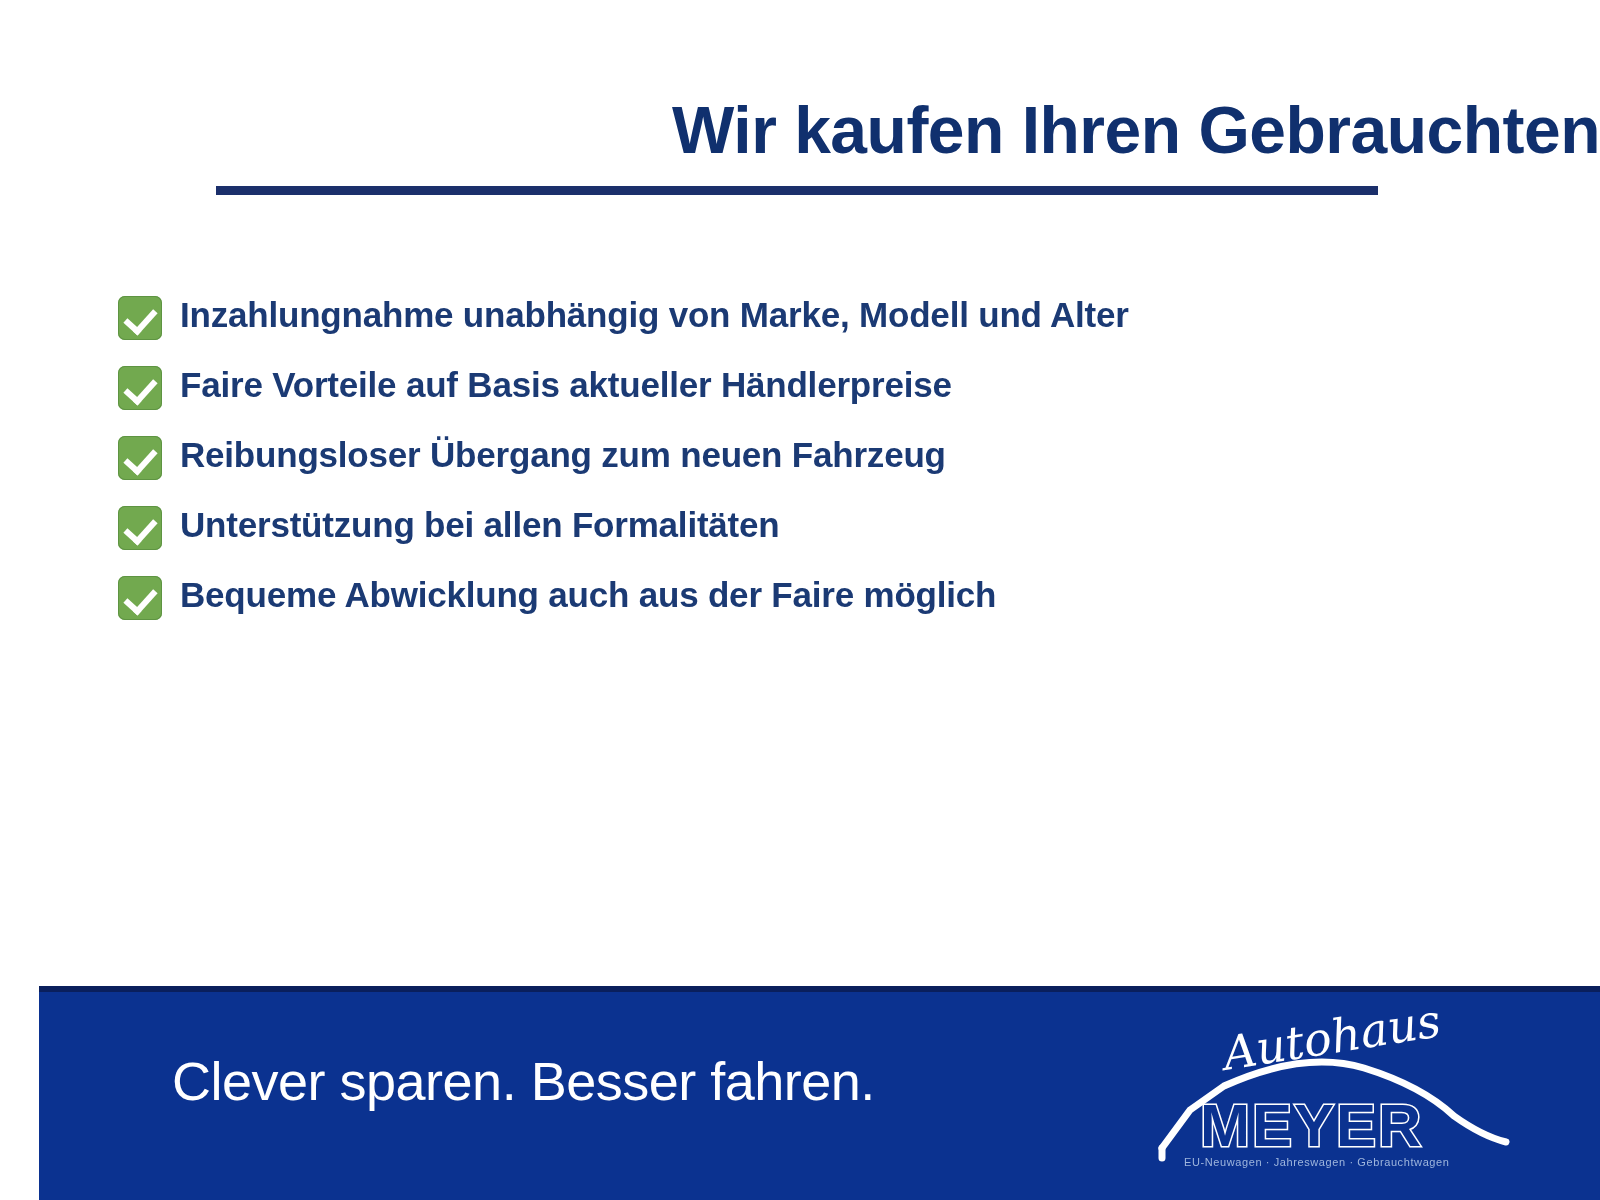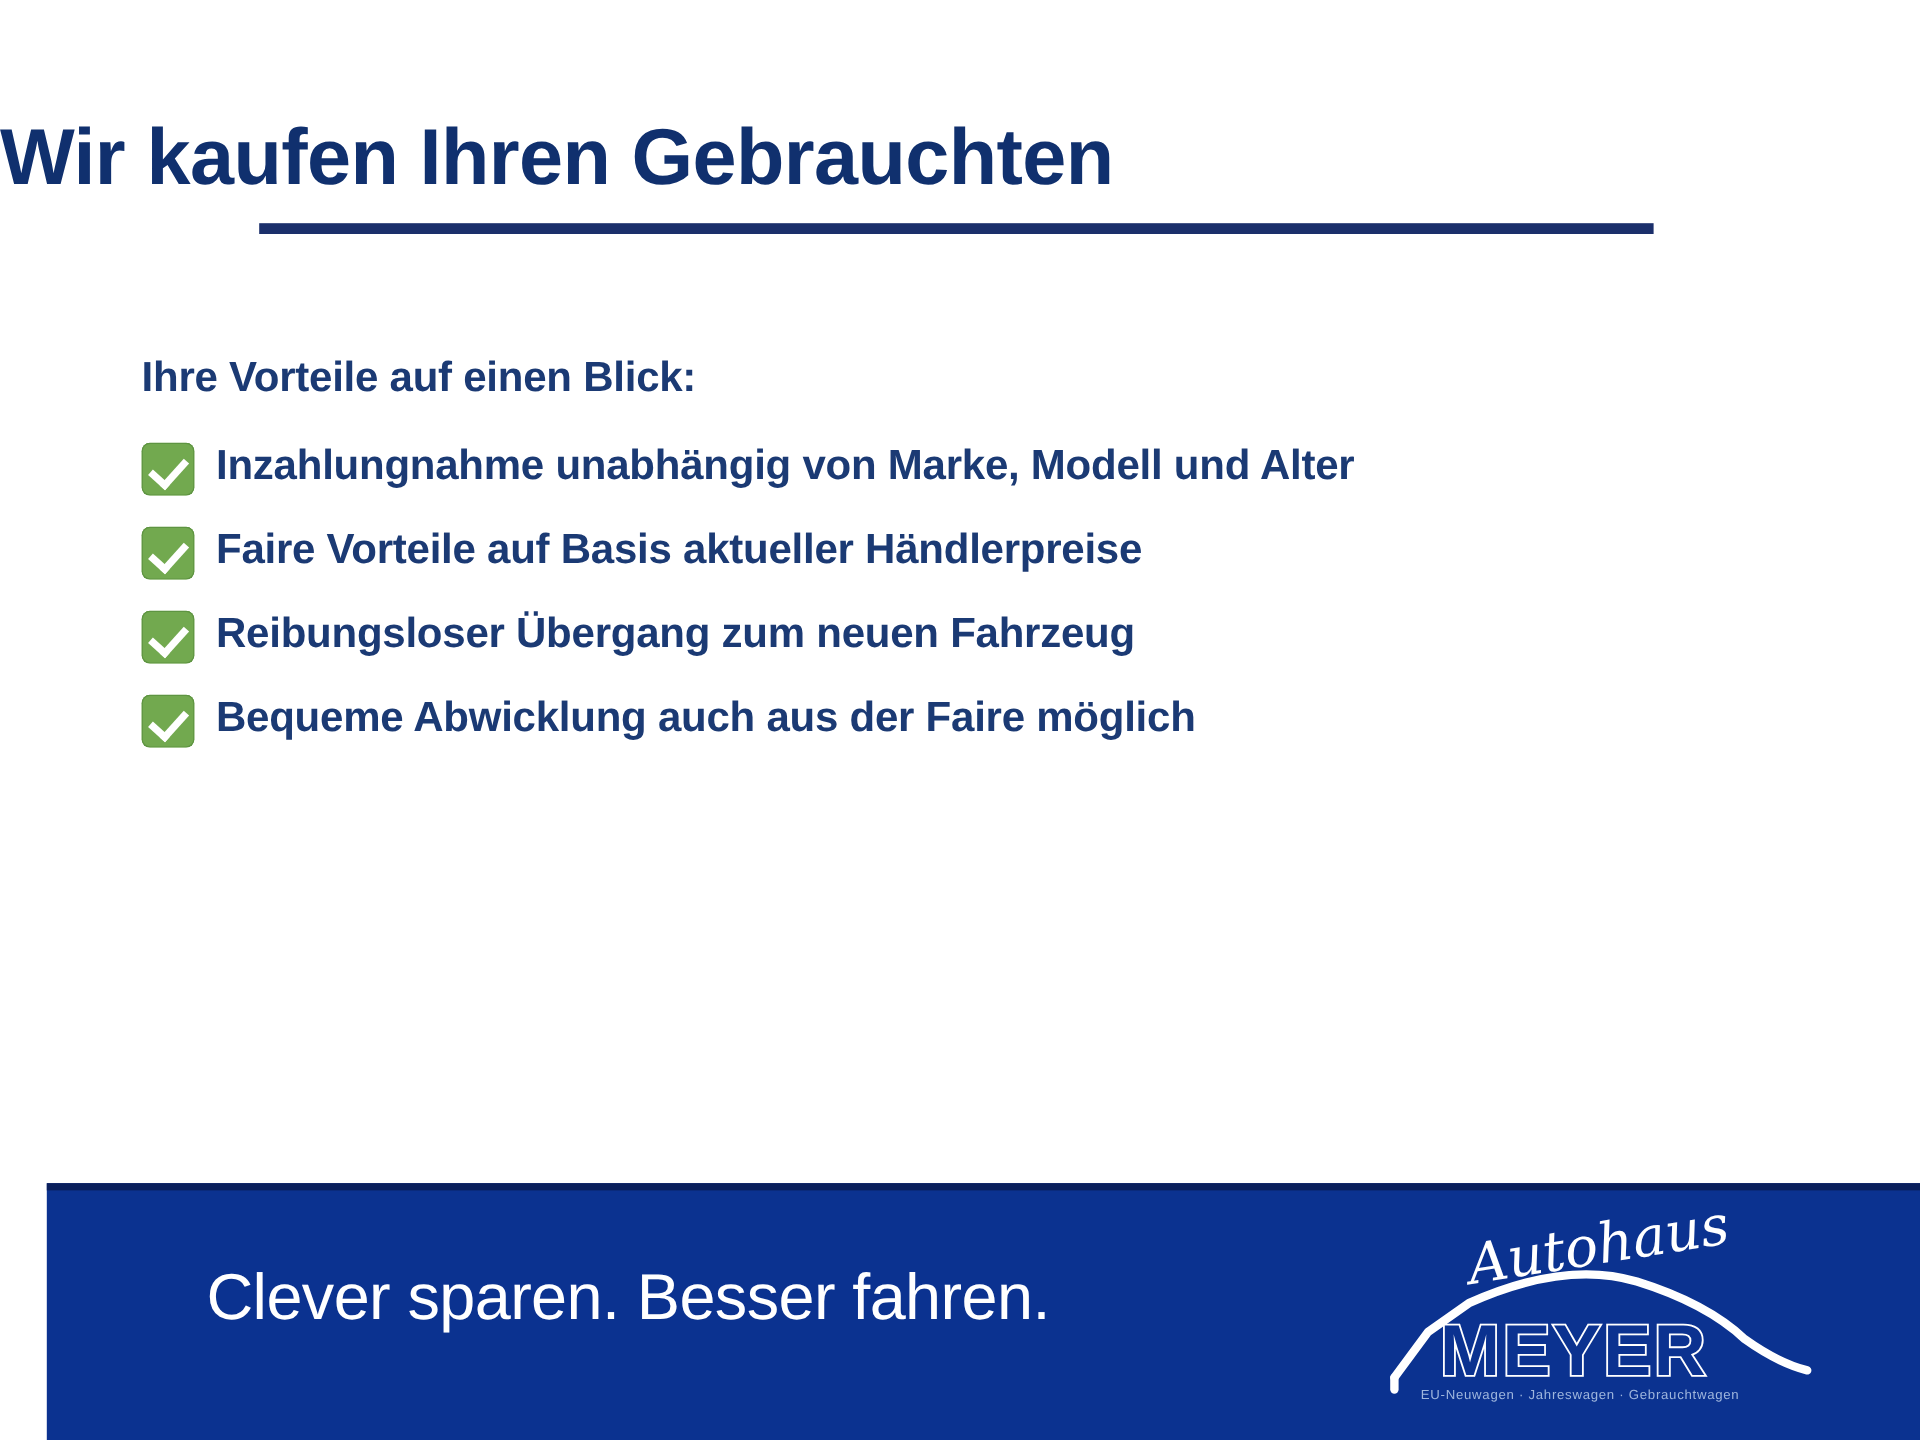--- a/index.html
+++ b/index.html
@@ -21,21 +21,21 @@
     height: 1200px;
     background: #ffffff;
   }
 
   
   .title-wrap {
     position: absolute;
     left: 0;
     top: 96px;
     width: 1600px;
-    text-align: left;
+    text-align: right;
   }
   .title {
     display: inline-block;
     font-size: 66px;
     font-weight: bold;
     letter-spacing: -0.5px;
     color: #10306e;
     line-height: 1.05;
     padding-bottom: 10px;
     white-space: nowrap;
@@ -165,37 +165,40 @@
 
 <div class="page">
 
   <div class="title-wrap">
     <div class="title">Wir kaufen Ihren Gebrauchten</div>
   </div>
   <div class="title-rule"></div>
 
   <div class="benefits">
 
-    <div class="benefits-heading">Ihre Vorteile auf einen Blick:</div>
 
     <div class="benefit-row">
       <span class="check-box"></span>
       <span class="benefit-text">Inzahlungnahme unabhängig von Marke, Modell und Alter</span>
     </div>
 
     <div class="benefit-row">
       <span class="check-box"></span>
       <span class="benefit-text">Faire Vorteile auf Basis aktueller Händlerpreise</span>
     </div>
 
     <div class="benefit-row">
       <span class="check-box"></span>
       <span class="benefit-text">Reibungsloser Übergang zum neuen Fahrzeug</span>
     </div>
 
+    <div class="benefit-row">
+      <span class="check-box"></span>
+      <span class="benefit-text">Unterstützung bei allen Formalitäten</span>
+    </div>
 
     <div class="benefit-row">
       <span class="check-box"></span>
       <span class="benefit-text">Bequeme Abwicklung auch aus der Faire möglich</span>
     </div>
 
   </div>
 
   <div class="footer-band">
 

